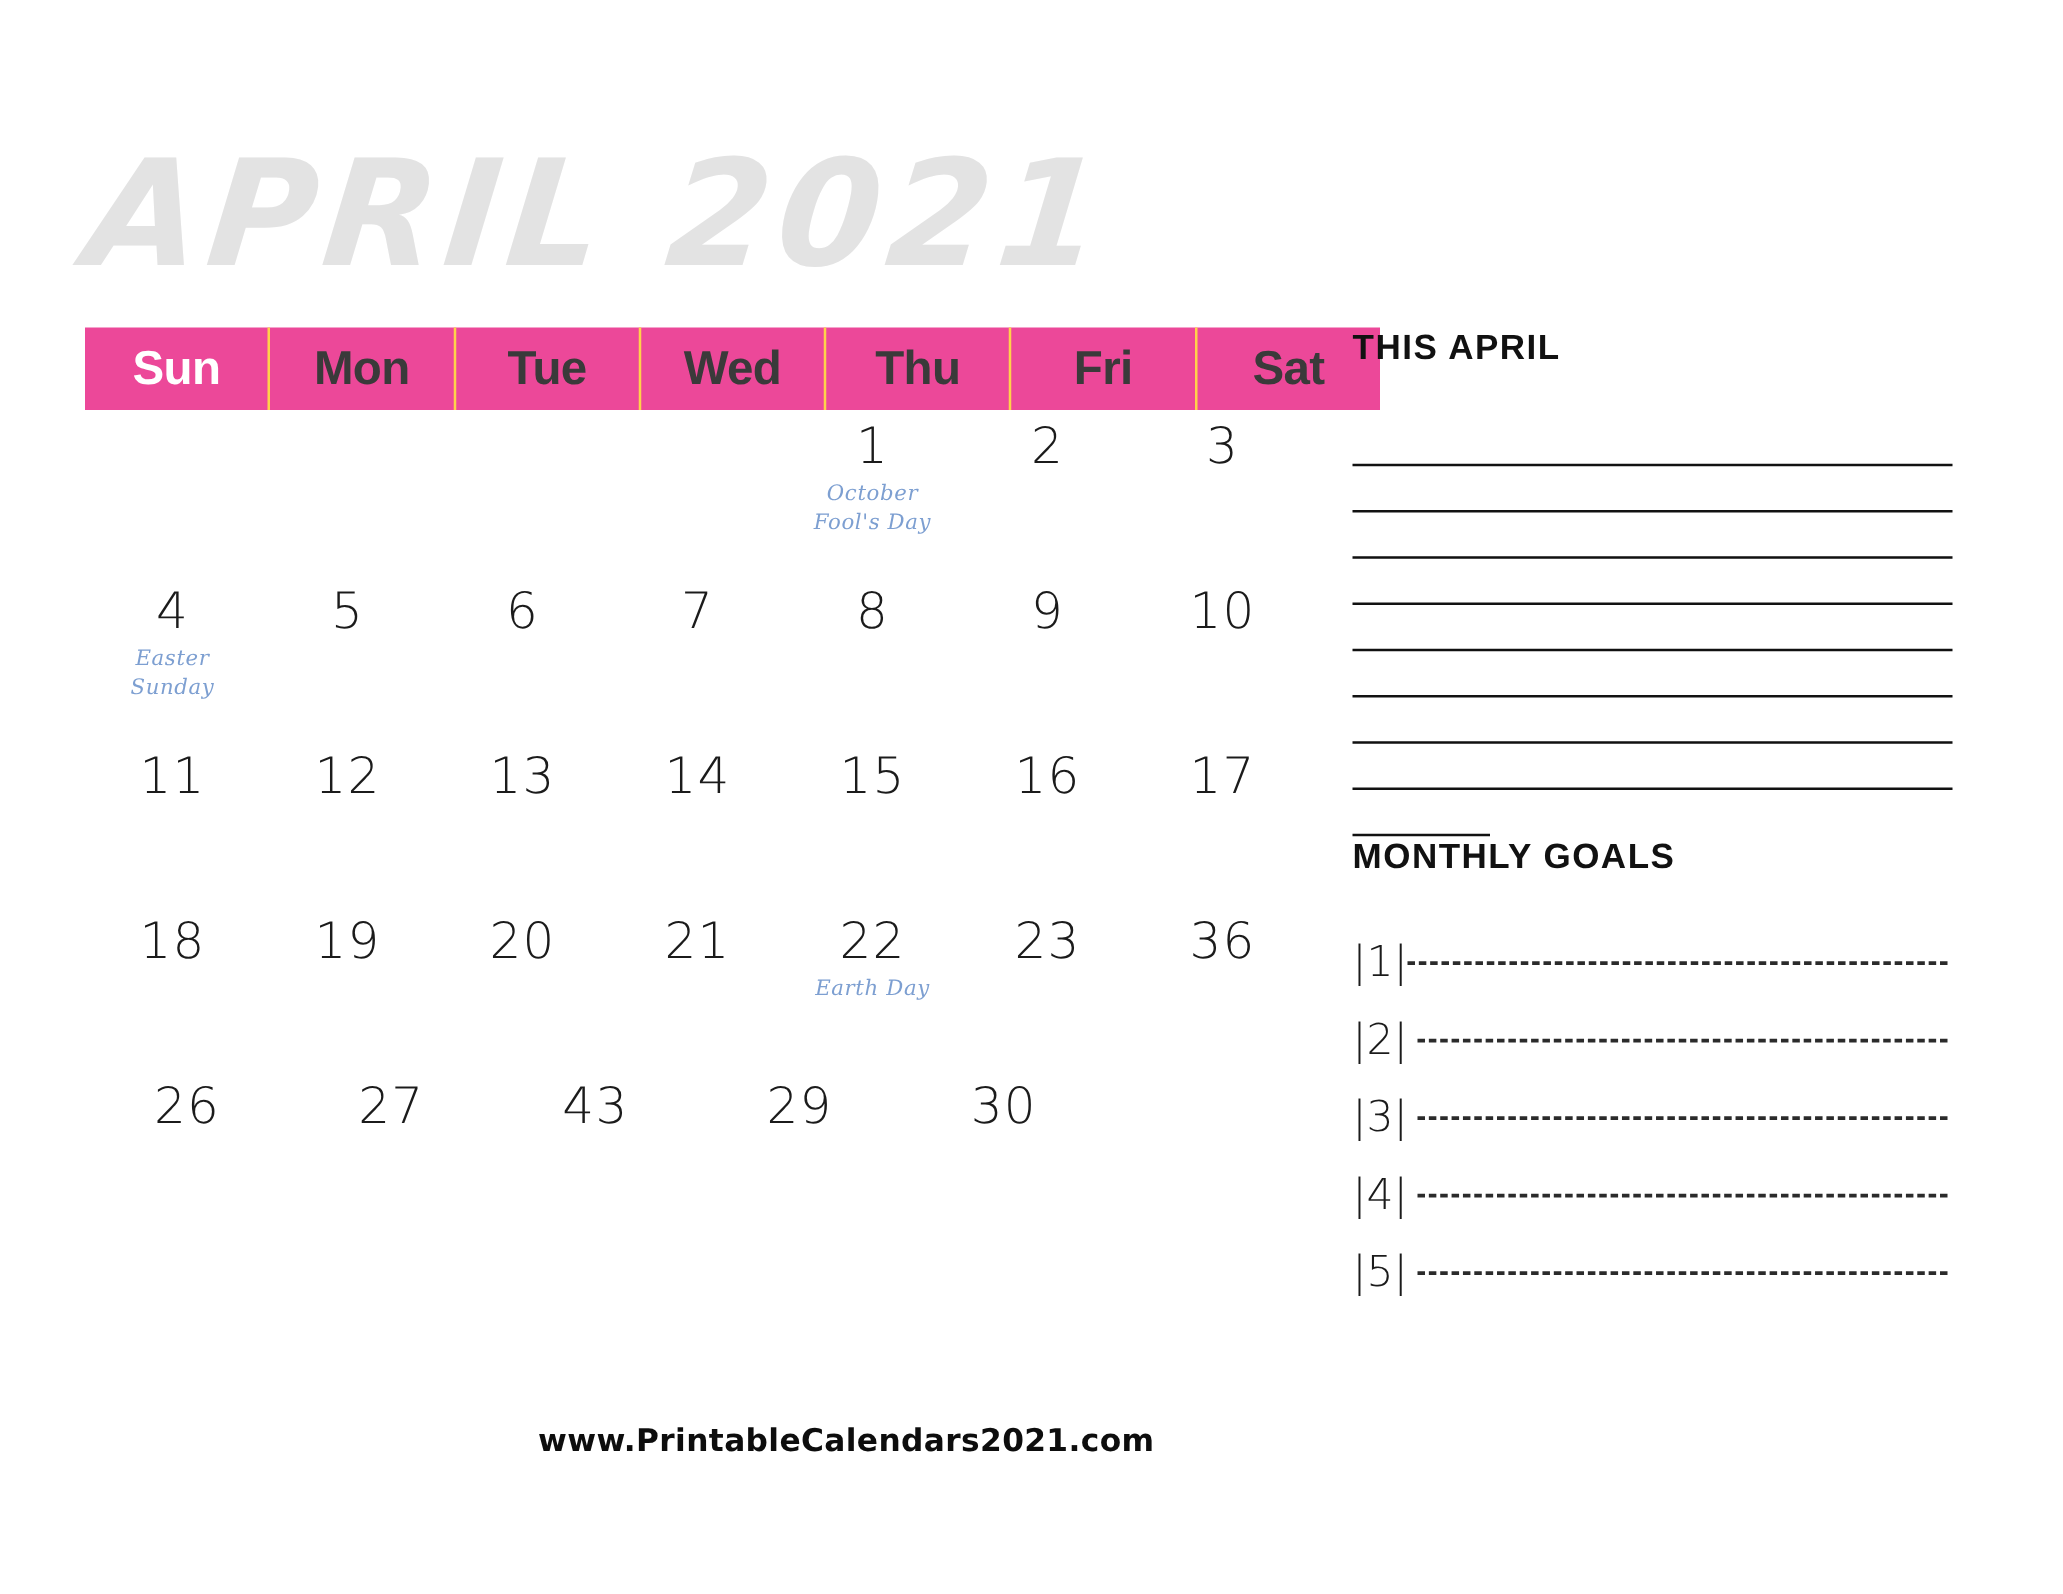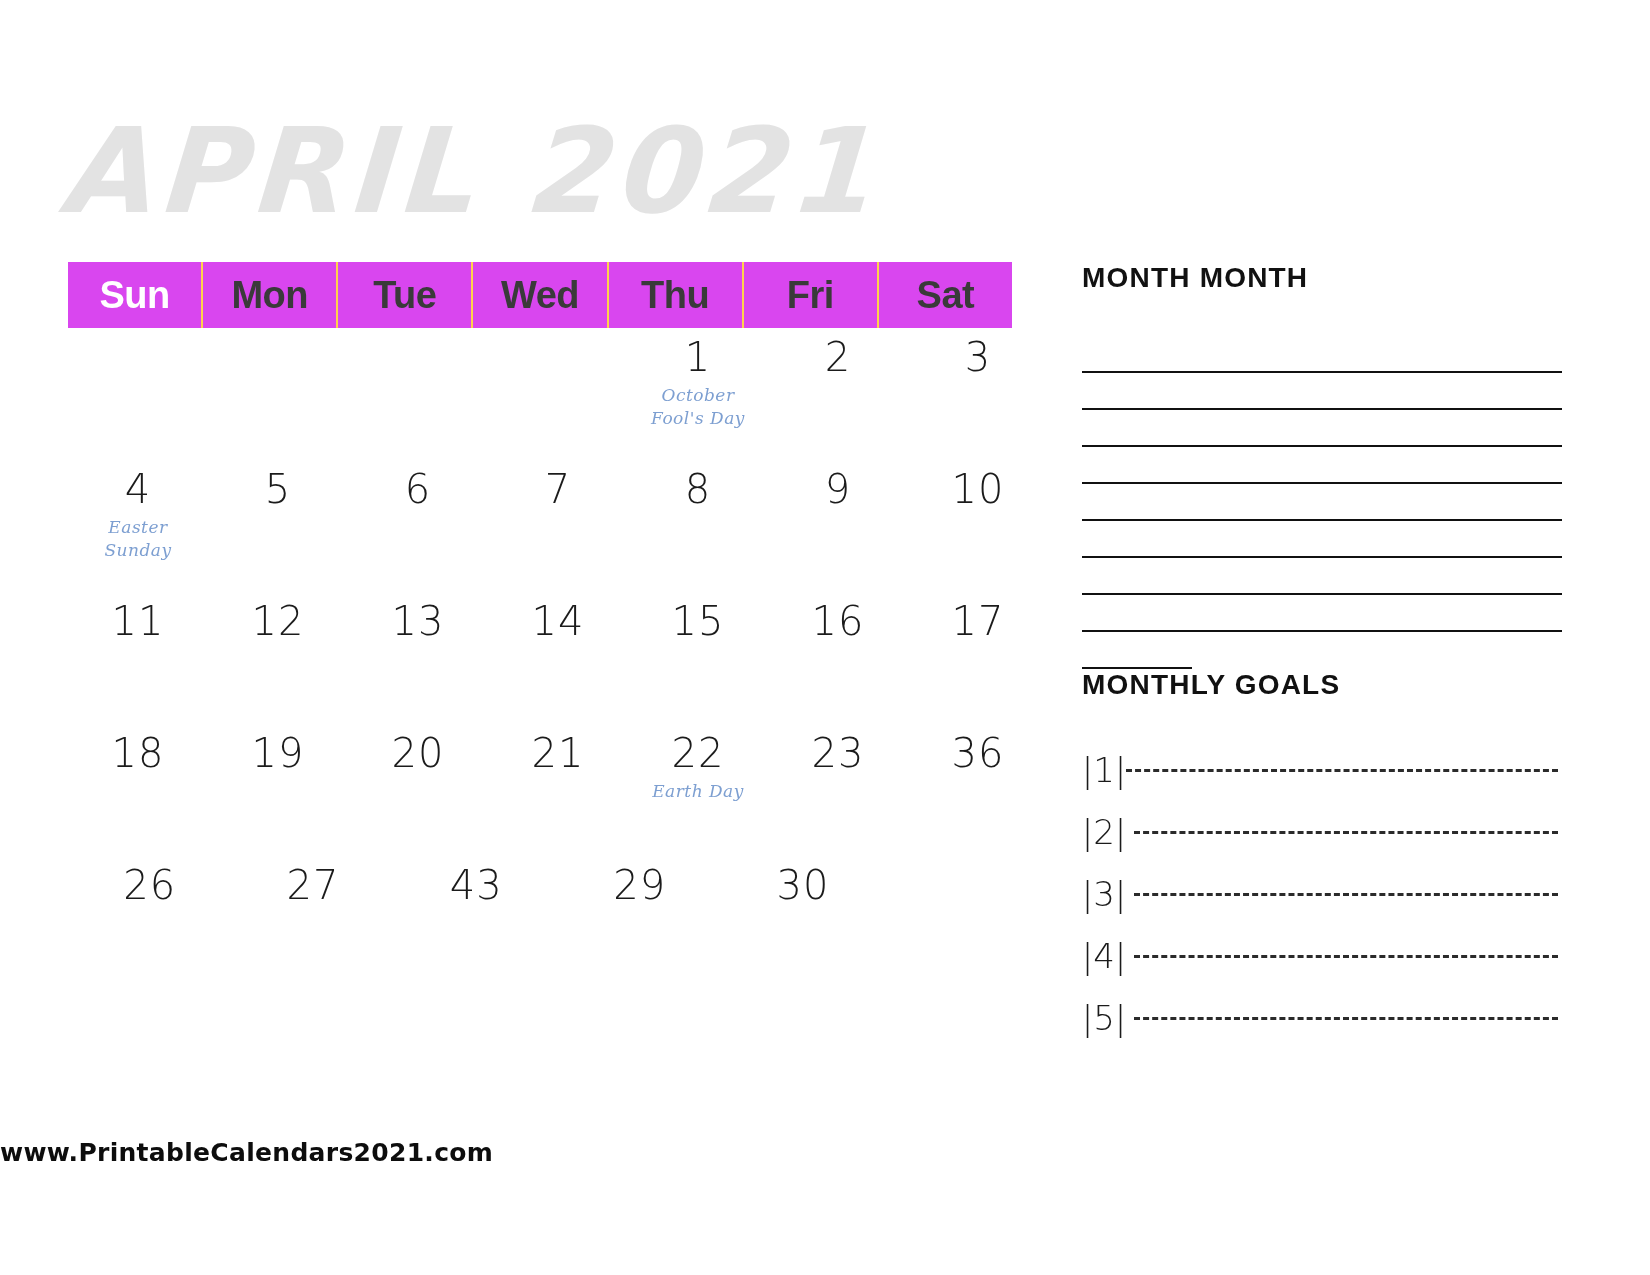--- a/index.html
+++ b/index.html
@@ -42,23 +42,23 @@
   
   .cal-block {
     position: absolute;
     left: 68px;
     top: 262px;
     width: 980px;
   }
 
   .weekday-row {
     display: flex;
-    width: 944px;
+    width: 1036px;
     height: 66px;
-    background: #d946ef;
+    background: #ec4899;
   }
   .weekday-cell {
     flex: 1 1 0;
     display: flex;
     align-items: center;
     justify-content: center;
     font-family: "Liberation Sans", sans-serif;
     font-size: 38px;
     font-weight: 700;
     color: #3a3a3a;
@@ -152,20 +152,21 @@
     height: 1px;
   }
   .goal-row.first .goal-dash { margin-left: 0px; }
 
   
   .footer {
     position: absolute;
     left: 0;
     top: 1138px;
     width: 1354px;
+    text-align: center;
     font-family: "DejaVu Sans", sans-serif;
     font-size: 25px;
     font-weight: 700;
     color: #0d0d0d;
     letter-spacing: 0.3px;
   }
 </style>
 </head>
 <body>
 
@@ -300,21 +301,21 @@
           <div class="day-cell">
             <div class="day-num"></div>
           </div>
         </div>
       </div>
   </div>
 
   <div class="side-panel">
 
     <div>
-      <div class="panel-heading">MONTH MONTH</div>
+      <div class="panel-heading">THIS APRIL</div>
       <div class="this-month-lines" id="this-month-lines">
           <div class="tm-line"></div>
           <div class="tm-line"></div>
           <div class="tm-line"></div>
           <div class="tm-line"></div>
           <div class="tm-line"></div>
           <div class="tm-line"></div>
           <div class="tm-line"></div>
           <div class="tm-line"></div>
           <div class="tm-line short"></div>

